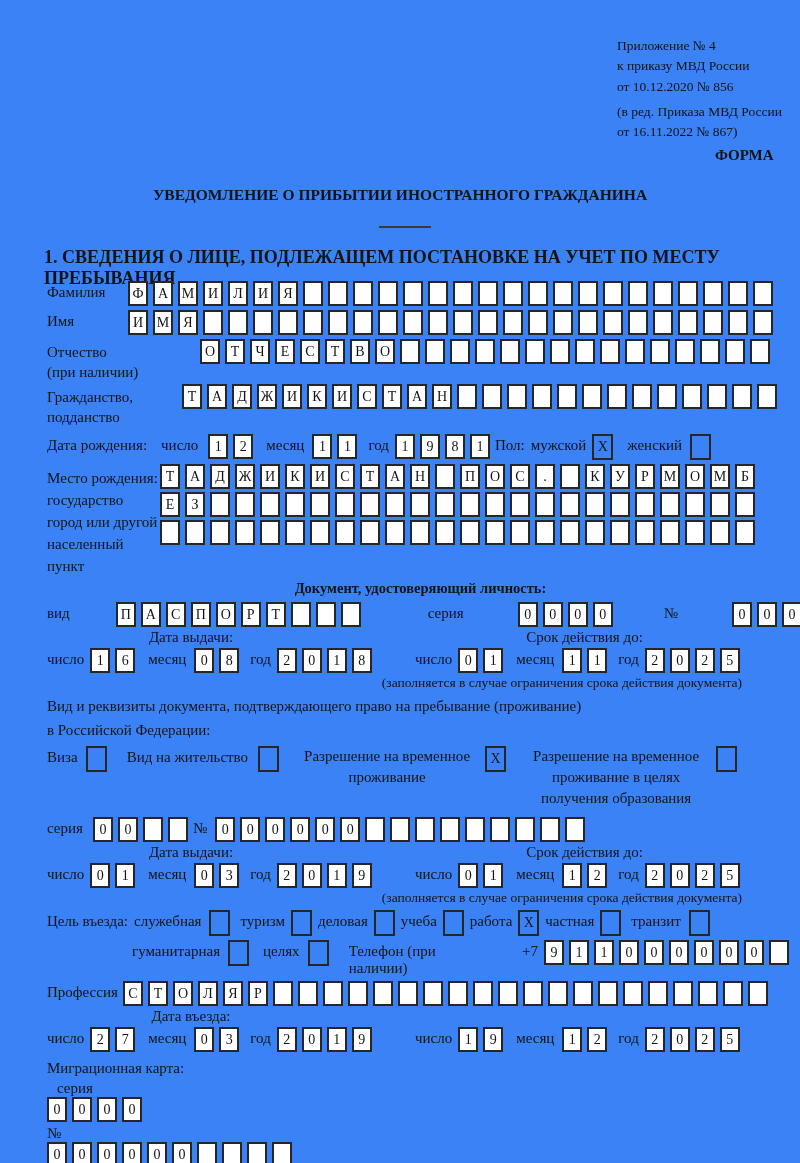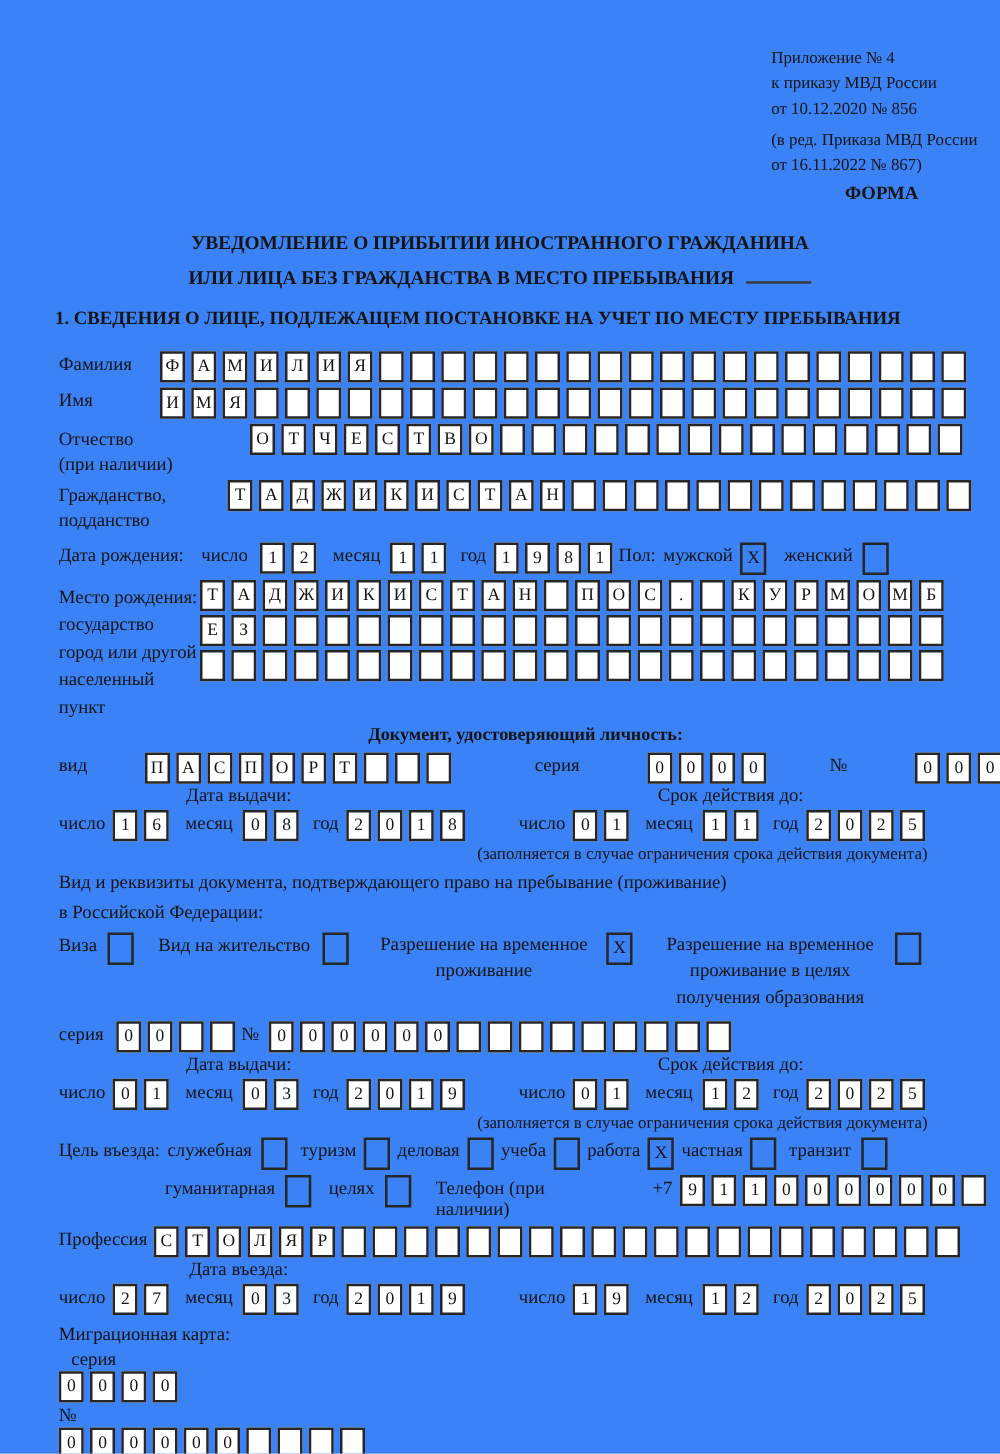--- a/index.html
+++ b/index.html
@@ -5,24 +5,24 @@
   * { margin:0; padding:0; box-sizing:border-box; }
   html,body { background:#e9e9e9; }
   .page {
     position:relative; width:800px; height:1163px; margin:0 auto;
     background:#3b82f6; color:#141414;
     font-family:"Liberation Serif","DejaVu Serif",serif;
     overflow:hidden;
   }
   .appendix { position:absolute; left:617px; top:36px; font-size:13.5px; line-height:1.5; }
   .appendix .rev { margin-top:5px; }
-  .forma { position:absolute; left:676px; top:147px; font-weight:bold; font-size:15px; }
+  .forma { position:absolute; left:715px; top:147px; font-weight:bold; font-size:15px; }
   .title { position:absolute; top:181px; left:0; width:100%; text-align:center; font-weight:bold; font-size:15.5px; line-height:28px; }
   .blankline { display:inline-block; width:52px; height:13px; border-bottom:2px solid #3a3a3a; margin-left:10px; }
-  .sec1 { position:absolute; top:247px; left:44px; width:740px; font-weight:bold; font-size:15px; }
+  .sec1 { position:absolute; top:247px; left:44px; width:740px; font-weight:bold; font-size:18px; }
   .body { position:absolute; top:281px; left:47px; width:747px; font-size:15px; }
 
   .frow { display:flex; align-items:flex-start; margin-bottom:4px; }
   .frow .lbl { flex:0 0 auto; padding-top:3px; }
   .cells { display:flex; flex-wrap:nowrap; }
   .cell {
     flex:0 0 auto; width:20px; height:25px; margin-right:5px;
     border:2px solid #262626; text-align:center;
     font-size:14px; line-height:21px; background:#fff;
   }
@@ -60,21 +60,21 @@
     <div>к приказу МВД России</div>
     <div>от 10.12.2020 № 856</div>
     <div class="rev">(в ред. Приказа МВД России</div>
     <div>от 16.11.2022 № 867)</div>
   </div>
 
   <div class="forma">ФОРМА</div>
 
   <div class="title">
     <div>УВЕДОМЛЕНИЕ О ПРИБЫТИИ ИНОСТРАННОГО ГРАЖДАНИНА</div>
-    <div><span>ИЛИ ЛИЦА БЕЗ ГРАЖДАНСТВА В МЕСТО ПРЕБЫВАНИЯ</span><span class="blankline"></span></div>
+    <div><span class="blankline"></span></div>
   </div>
 
   <div class="sec1">1. СВЕДЕНИЯ О ЛИЦЕ, ПОДЛЕЖАЩЕМ ПОСТАНОВКЕ НА УЧЕТ ПО МЕСТУ ПРЕБЫВАНИЯ</div>
 
   <div class="body">
 
     <div class="frow">
       <div class="lbl" style="width:81px;">Фамилия</div>
       <div class="cells">
           <span class="cell">Ф</span>

